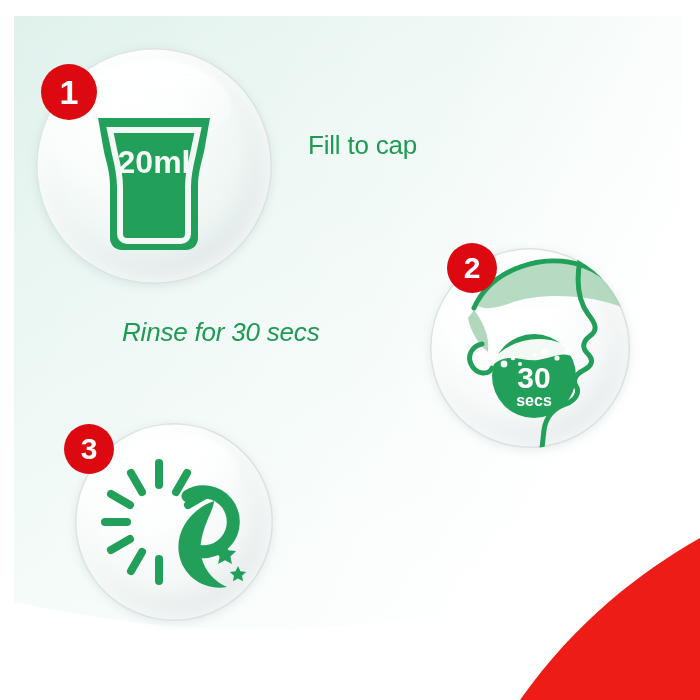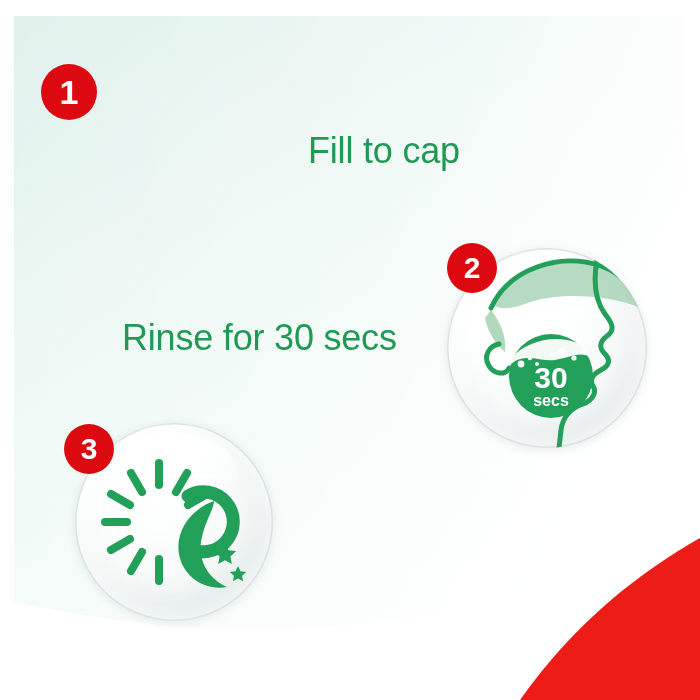--- a/index.html
+++ b/index.html
@@ -69,21 +69,21 @@
   }
   .bubble-art {
     position:absolute; inset:0;
     border-radius:50%;
     overflow:hidden;
     z-index:2;
   }
   .bubble-art svg { position:absolute; inset:0; width:100%; height:100%; }
 
   #bubble1 { left: 36px;  top: 48px;  width: 236px; height: 236px; }
-  #bubble2 { left: 447px; top: 248px; width: 200px; height: 200px; }
+  #bubble2 { left: 430px; top: 248px; width: 200px; height: 200px; }
   #bubble3 { left: 75px;  top: 423px; width: 198px; height: 198px; }
 
   
   .badge {
     position:absolute;
     border-radius:50%;
     background: #dc0a10;
     color:#ffffff;
     display:flex;
     align-items:center;
@@ -94,29 +94,29 @@
     font-family:"Liberation Sans", sans-serif;
   }
   #badge1 { left: 41px;  top: 64px;  width: 56px; height: 56px; font-size: 34px; }
   #badge2 { left: 447px; top: 243px; width: 50px; height: 50px; font-size: 30px; }
   #badge3 { left: 64px;  top: 424px; width: 50px; height: 50px; font-size: 30px; }
 
   
   .caption {
     position:absolute;
     color:#1f9a54;
-    font-size: 36px;
+    font-size: 26px;
     font-weight: 400;
     letter-spacing: -0.2px;
     line-height: 1.12;
     white-space: pre-line;
     z-index: 5;
   }
   #cap1 { left: 308px; top: 131px; }
-  #cap2 { left: 122px; top: 318px; }
+  #cap2 { left: 122px; top: 318px; font-style: italic; }
   #cap3 { left: 311px; top: 472px; }
 </style>
 </head>
 <body>
 
 <div id="stage">
 
   <div class="mint-panel">
     <svg viewBox="0 0 668 668" preserveAspectRatio="none" aria-hidden="true">
       <defs>
@@ -135,20 +135,35 @@
       <path d="M0,0 H668 V520 C520,600 300,628 120,606 C70,600 30,592 0,586 Z" fill="url(#mintFade)"></path>
     </svg>
   </div>
 
   <div class="red-swoosh">
     <svg viewBox="0 0 700 700" preserveAspectRatio="none" aria-hidden="true">
       <path d="M700,538 C640,572 575,622 520,700 L700,700 Z" fill="#ed1c16"></path>
     </svg>
   </div>
 
+  <div class="bubble" id="bubble1">
+    <div class="bubble-art">
+      <svg viewBox="0 0 236 236" aria-hidden="true">
+
+        <path d="M62,70 L174,70 L168,104 C165,116 162,126 162,138 L162,190
+                 C162,197 157,202 150,202 L86,202 C79,202 74,197 74,190
+                 L74,138 C74,126 71,116 68,104 Z" fill="#22a05a"></path>
+
+        <path d="M74,82 L162,82 L157,106 C154,118 152,127 152,139 L152,186
+                 C152,190 149,193 145,193 L91,193 C87,193 84,190 84,186
+                 L84,139 C84,127 82,118 79,106 Z" fill="none" stroke="#f3f7f6" stroke-width="6"></path>
+        <text x="118" y="125" text-anchor="middle" font-family="Liberation Sans, sans-serif" font-size="32" font-weight="700" fill="#f4f8f7">20ml</text>
+      </svg>
+    </div>
+  </div>
   <div class="badge" id="badge1">1</div>
   <div class="caption" id="cap1">Fill to cap</div>
 
   <div class="bubble" id="bubble2">
     <div class="bubble-art">
       <svg viewBox="0 0 200 200" aria-hidden="true">
 
         <path d="M48,58 C62,20 112,2 152,16 C176,24 190,42 194,60
                  C160,46 108,44 78,56 C66,60 56,62 48,58 Z" fill="#9dcdad" opacity="0.75"></path>
         <path d="M44,62 C52,72 60,88 58,104 C48,96 40,82 38,70 Z" fill="#9dcdad" opacity="0.8"></path>

